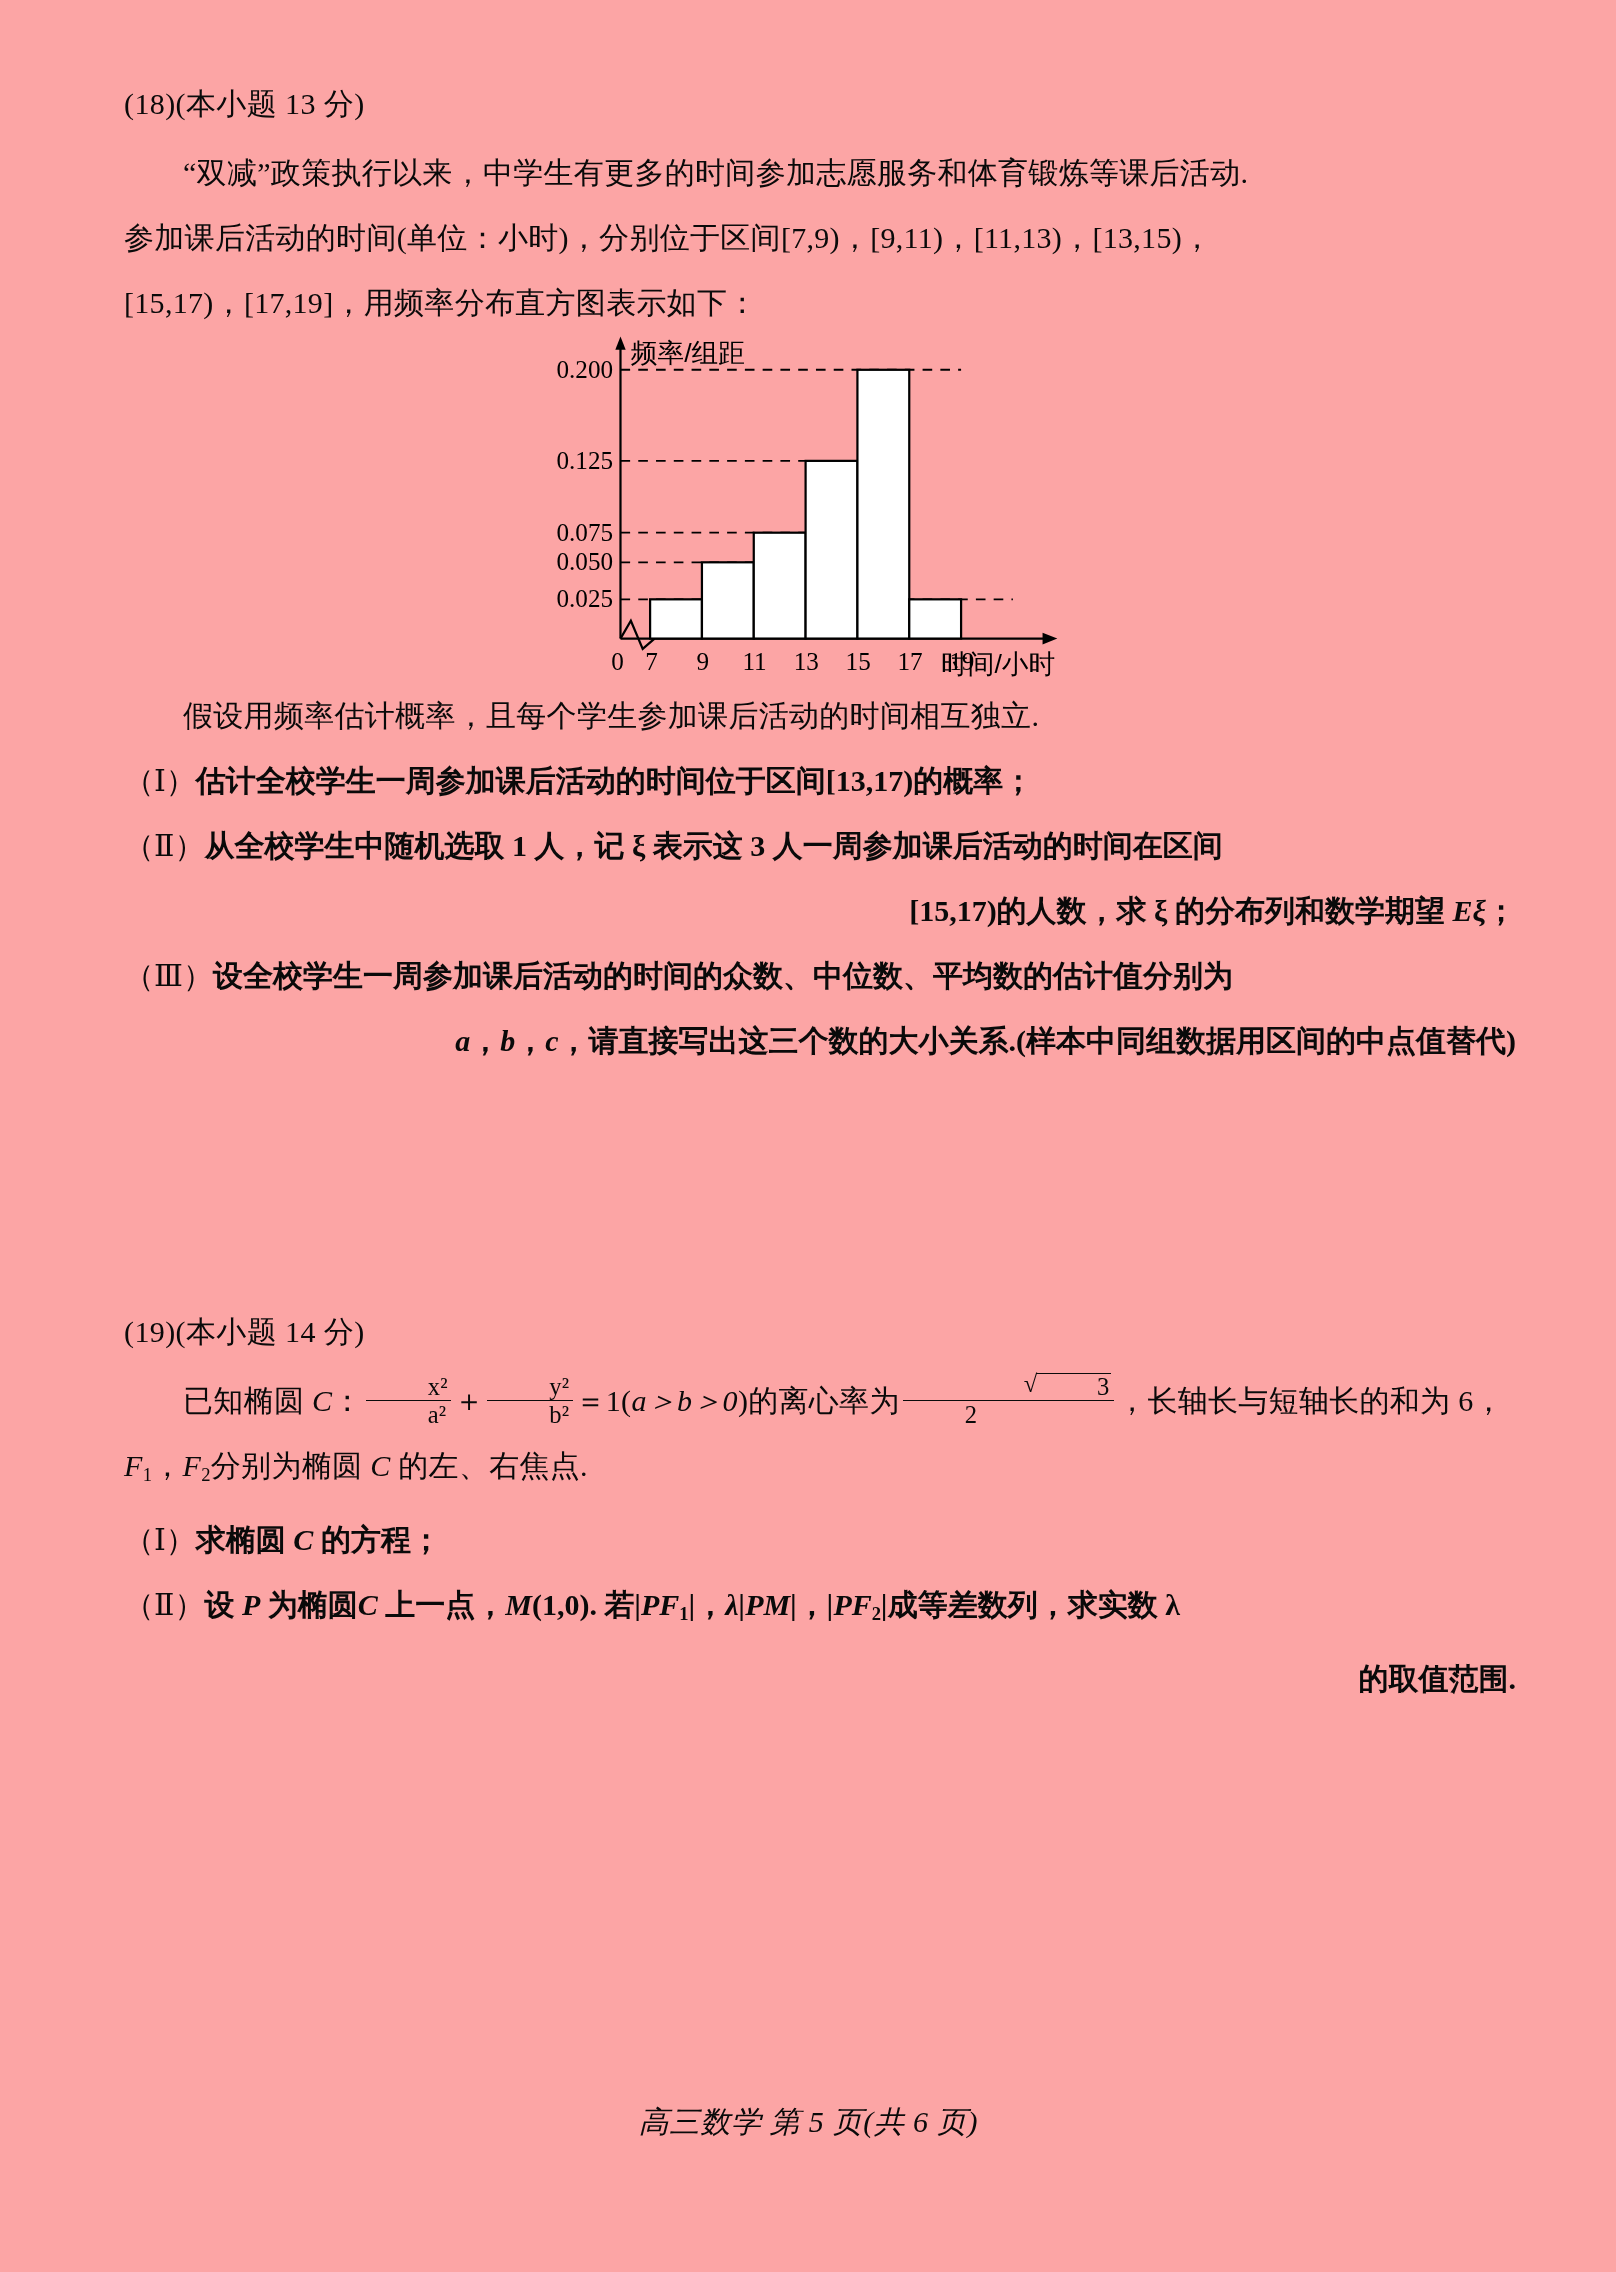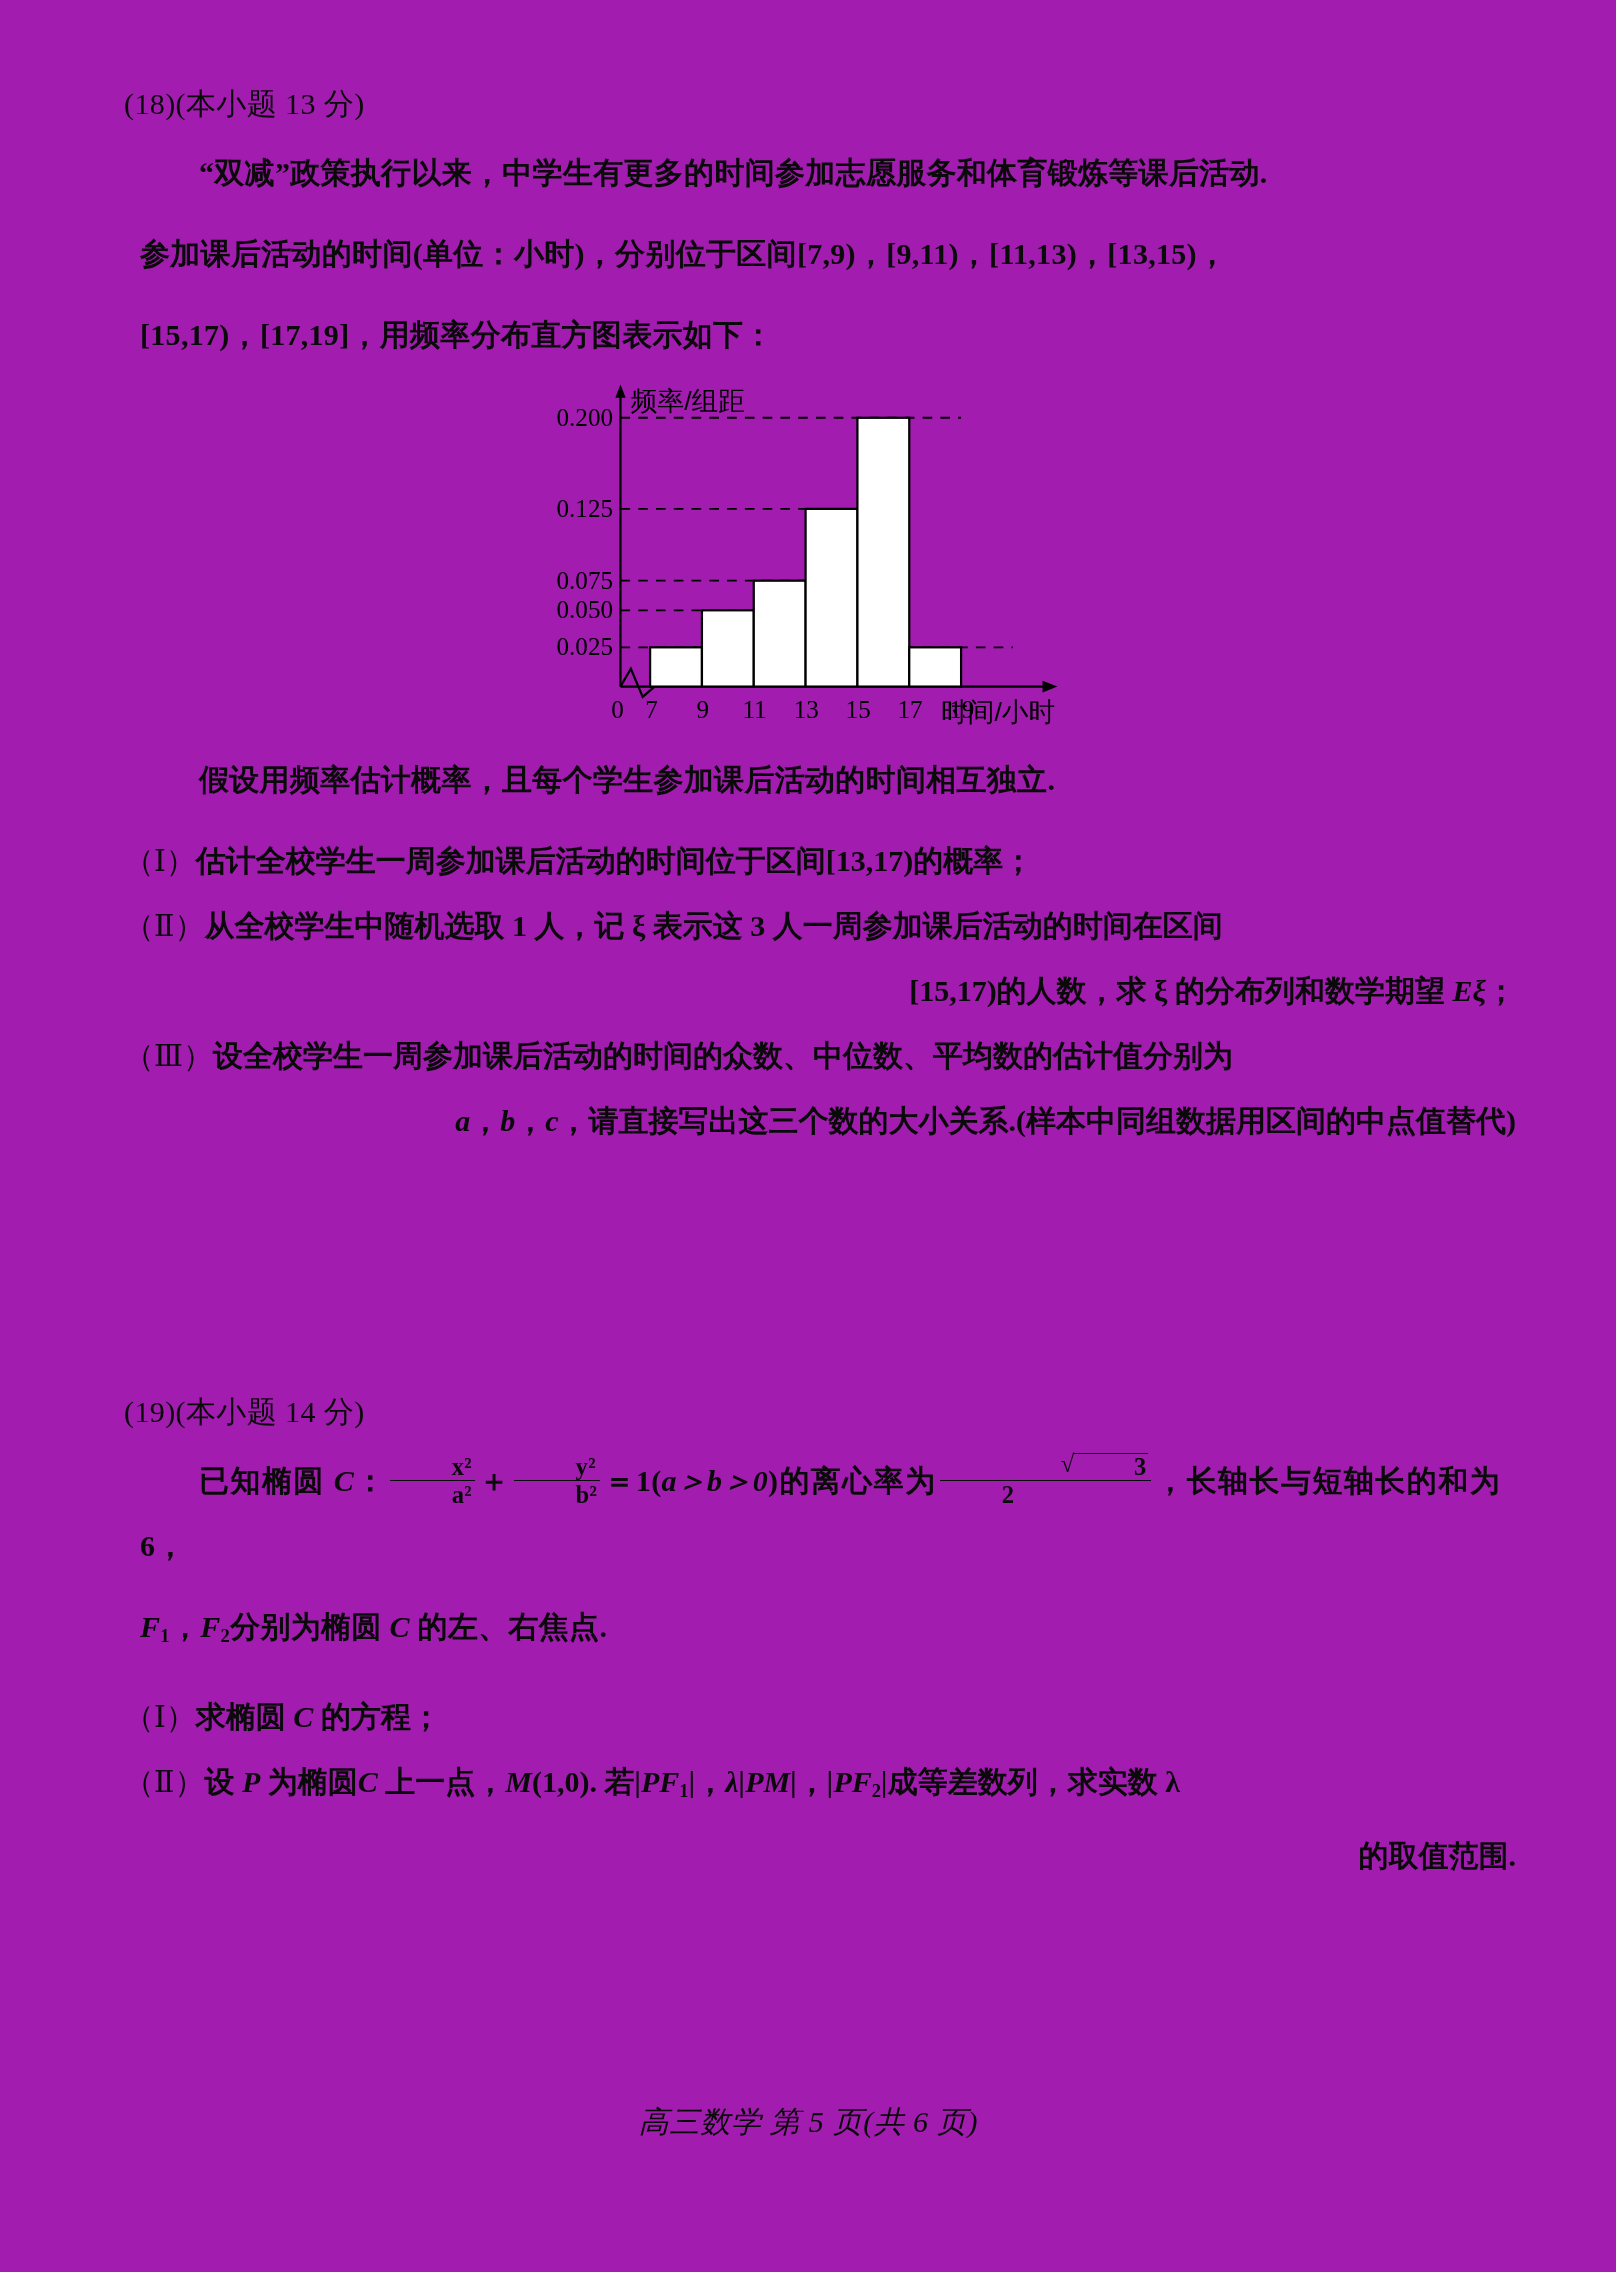--- a/index.html
+++ b/index.html
@@ -13,44 +13,43 @@
     position: relative;
     font-family: "Liberation Serif", "DejaVu Serif", serif;
     color: #0a0a0a;
     overflow: hidden;
   }
   .page {
     position: absolute;
     left: 0; top: 0;
     width: 1617px;
     height: 2273px;
-    background: #a21caf;
+    background: #fca5a5;
   }
   .content {
     position: absolute;
     left: 124px;
     top: 89px;
     width: 1392px;
   }
 
   
   .q-head {
     font-size: 30px;
     line-height: 1.0;
     margin: 0 0 21px 0;
     letter-spacing: 0.4px;
   }
   .para {
     font-size: 30px;
     line-height: 65px;
-    margin: 16px;
+    margin: 0;
     text-align: justify;
     text-justify: inter-character;
     letter-spacing: 0.3px;
-    font-weight: bold;
   }
   .para.indent { text-indent: 59px; }
 
   .subq {
     font-size: 30px;
     line-height: 65px;
     margin: 0;
     display: flex;
     align-items: flex-start;
   }

